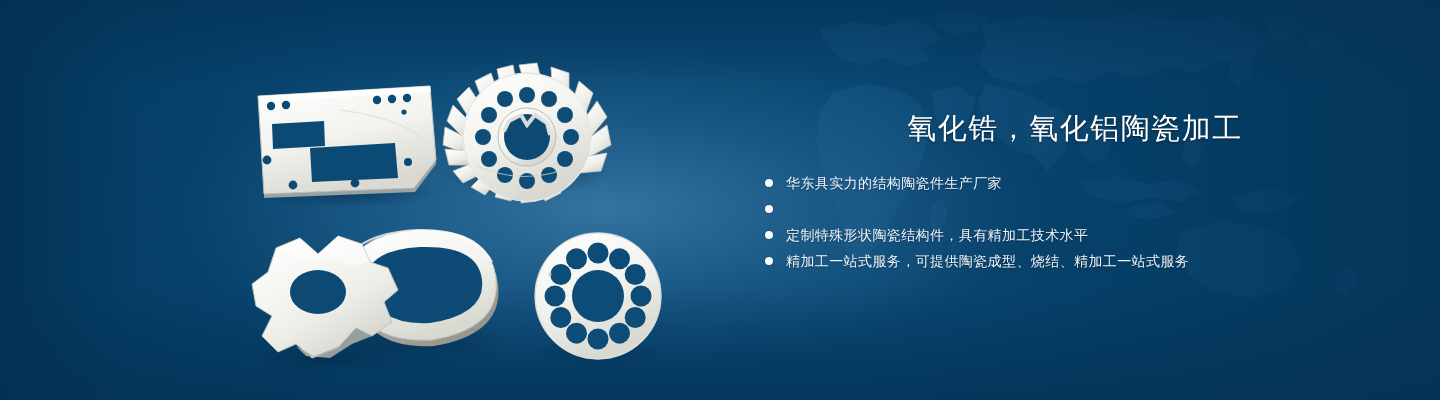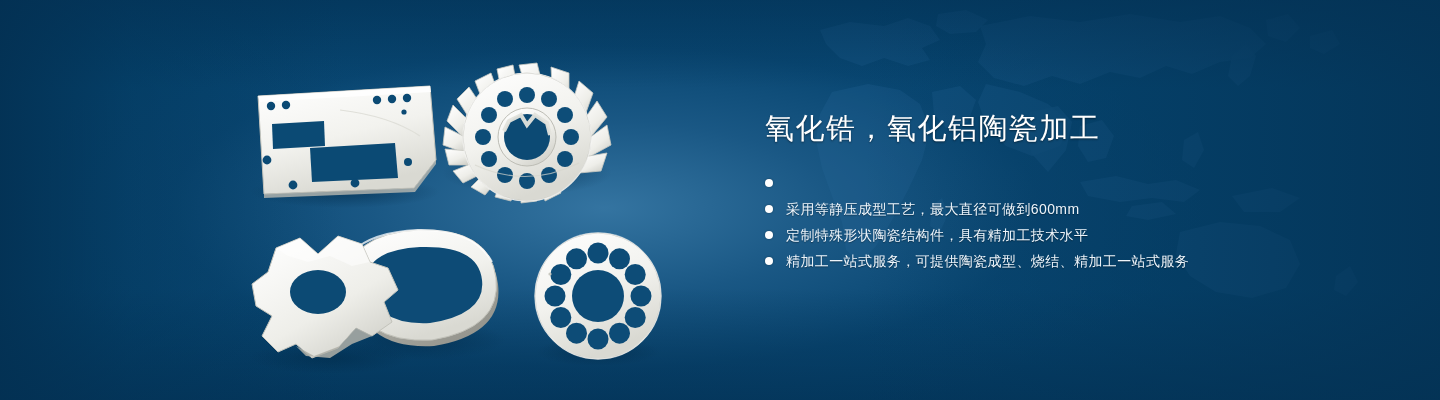--- a/index.html
+++ b/index.html
@@ -72,20 +72,21 @@
     height: 400px;
   }
   .products svg { display: block; width: 100%; height: 100%; }
 
   
   .copy {
     position: absolute;
     left: 765px;
     top: 110px;
     width: 620px;
+    text-align: center;
   }
   .headline {
     color: #ffffff;
     font-size: 29px;
     line-height: 36px;
     letter-spacing: 1.5px;
     font-weight: 400;
     margin: 0 0 26px 0;
     text-shadow: 0 1px 2px rgba(0,0,0,0.45);
     white-space: nowrap;
@@ -305,24 +306,24 @@
       </g>
     </svg>
   </div>
 
   <div class="copy">
     <h1 class="headline">氧化锆，氧化铝陶瓷加工</h1>
 
     <ul class="bullets">
       <li class="bullet">
         <span class="bullet-dot"></span>
+        <span class="bullet-text">华东具实力的结构陶瓷件生产厂家</span>
       </li>
       <li class="bullet">
         <span class="bullet-dot"></span>
-        <span class="bullet-text">采用等静压成型工艺，最大直径可做到600mm</span>
       </li>
       <li class="bullet">
         <span class="bullet-dot"></span>
         <span class="bullet-text">定制特殊形状陶瓷结构件，具有精加工技术水平</span>
       </li>
       <li class="bullet">
         <span class="bullet-dot"></span>
         <span class="bullet-text">精加工一站式服务，可提供陶瓷成型、烧结、精加工一站式服务</span>
       </li>
     </ul>

